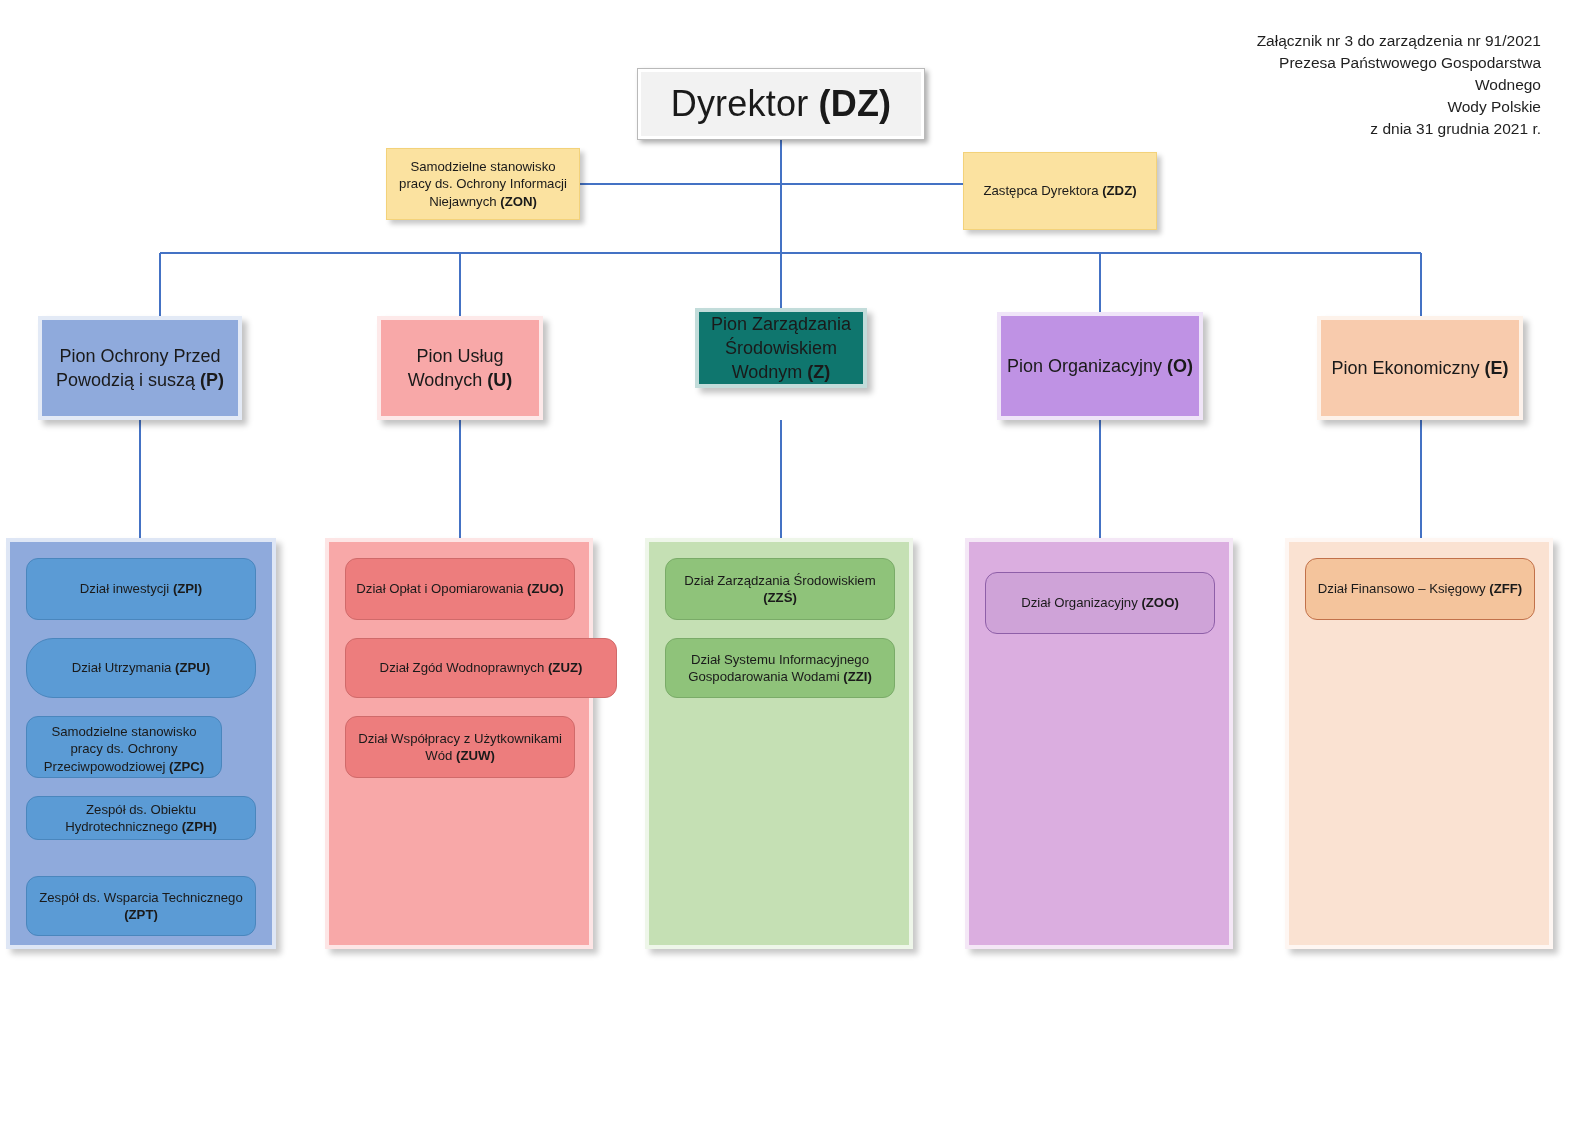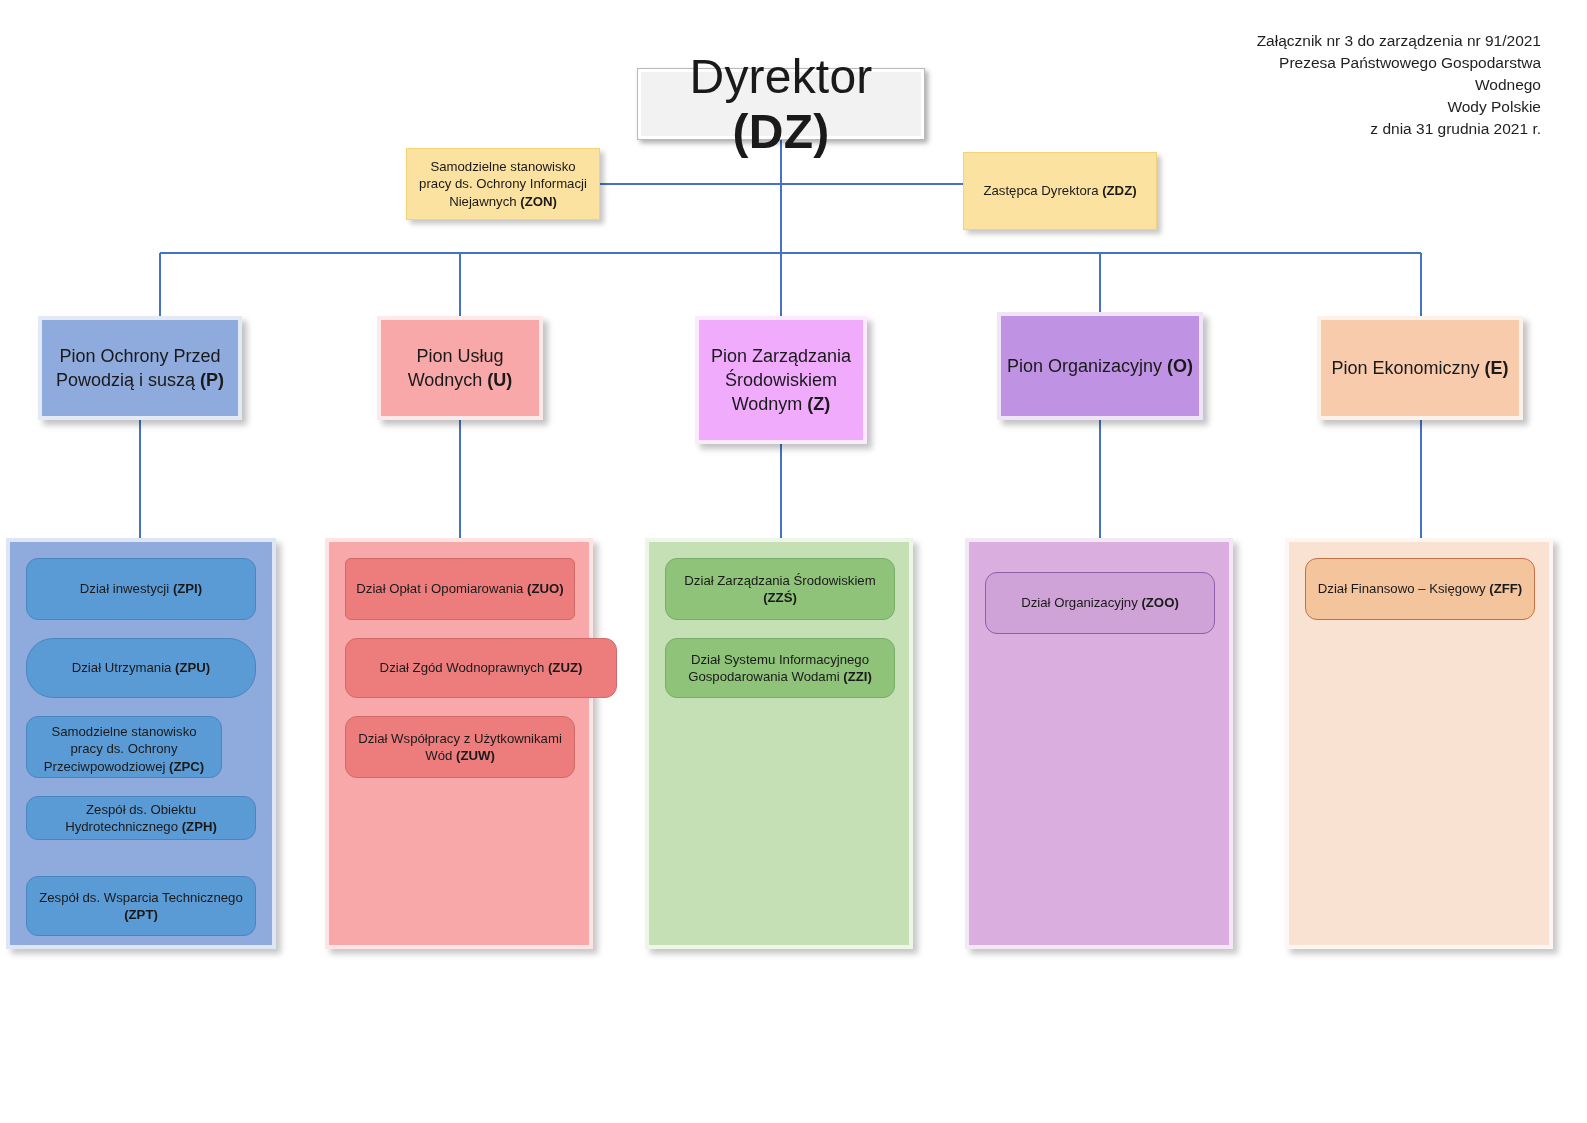--- a/index.html
+++ b/index.html
@@ -53,47 +53,47 @@
 
   
   .director {
     left: 637px;
     top: 68px;
     width: 288px;
     height: 72px;
     background: #f2f2f2;
     border: 1px solid #b9b9b9;
     box-shadow: 3px 3px 5px rgba(0,0,0,0.32), inset 0 0 0 3px #ffffff;
-    font-size: 48px;
+    font-size: 36px;
     letter-spacing: .2px;
     z-index: 5;
   }
 
   
   .staff {
     background: #fbe2a0;
     border: 1px solid #f3d27a;
     box-shadow: 4px 4px 5px rgba(0,0,0,0.22);
     font-size: 13.2px;
     line-height: 1.33;
     z-index: 4;
   }
-  .staff.zon { left: 386px; top: 148px; width: 194px; height: 72px; margin-left: 20px; }
+  .staff.zon { left: 386px; top: 148px; width: 194px; height: 72px; }
   .staff.zdz { left: 963px; top: 152px; width: 194px; height: 78px; }
 
   
   .pion {
     box-shadow: 5px 5px 6px rgba(0,0,0,0.24), inset 0 0 0 4px rgba(255,255,255,0.75);
     font-size: 18px;
     line-height: 1.35;
     z-index: 4;
   }
   .pion.p { left: 38px;   top: 316px; width: 204px; height: 104px; background:#8faadc; }
   .pion.u { left: 377px;  top: 316px; width: 166px; height: 104px; background:#f8a8a8; }
-  .pion.z { left: 695px;  top: 316px; width: 172px; height: 128px; background:#f0abfc; }
+  .pion.z { left: 695px;  top: 308px; width: 172px; height: 80px; background:#0f766e; }
   .pion.o { left: 997px;  top: 312px; width: 206px; height: 108px; background:#bf92e4; }
   .pion.e { left: 1317px; top: 316px; width: 206px; height: 104px; background:#f8cbad; }
 
   
   .container-box {
     position: absolute;
     box-sizing: border-box;
     box-shadow: 5px 5px 6px rgba(0,0,0,0.22), inset 0 0 0 4px rgba(255,255,255,0.7);
     z-index: 2;
   }
@@ -201,21 +201,21 @@
   <div class="dept d-p" style="left:26px;  top:716px; width:196px; height:62px;align-items:flex-end;">
     <span class="lbl"><span>Samodzielne stanowisko pracy ds. Ochrony Przeciwpowodziowej </span><span class="bold-tag">(ZPC)</span></span>
   </div>
   <div class="dept d-p" style="left:26px;  top:796px; width:230px; height:44px;text-align:center;">
     <span class="lbl"><span>Zespół ds. Obiektu Hydrotechnicznego </span><span class="bold-tag">(ZPH)</span></span>
   </div>
   <div class="dept d-p" style="left:26px;  top:876px; width:230px; height:60px;">
     <span class="lbl"><span>Zespół ds. Wsparcia Technicznego </span><span class="bold-tag">(ZPT)</span></span>
   </div>
 
-  <div class="dept d-u" style="left:345px; top:558px; width:230px; height:62px;border-radius:6px;">
+  <div class="dept d-u" style="left:345px; top:558px; width:230px; height:62px;">
     <span class="lbl"><span>Dział Opłat i Opomiarowania </span><span class="bold-tag">(ZUO)</span></span>
   </div>
   <div class="dept d-u" style="left:345px; top:638px; width:272px; height:60px;">
     <span class="lbl"><span>Dział Zgód Wodnoprawnych </span><span class="bold-tag">(ZUZ)</span></span>
   </div>
   <div class="dept d-u" style="left:345px; top:716px; width:230px; height:62px;">
     <span class="lbl"><span>Dział Współpracy z Użytkownikami Wód </span><span class="bold-tag">(ZUW)</span></span>
   </div>
 
   <div class="dept d-z" style="left:665px; top:558px; width:230px; height:62px;">

